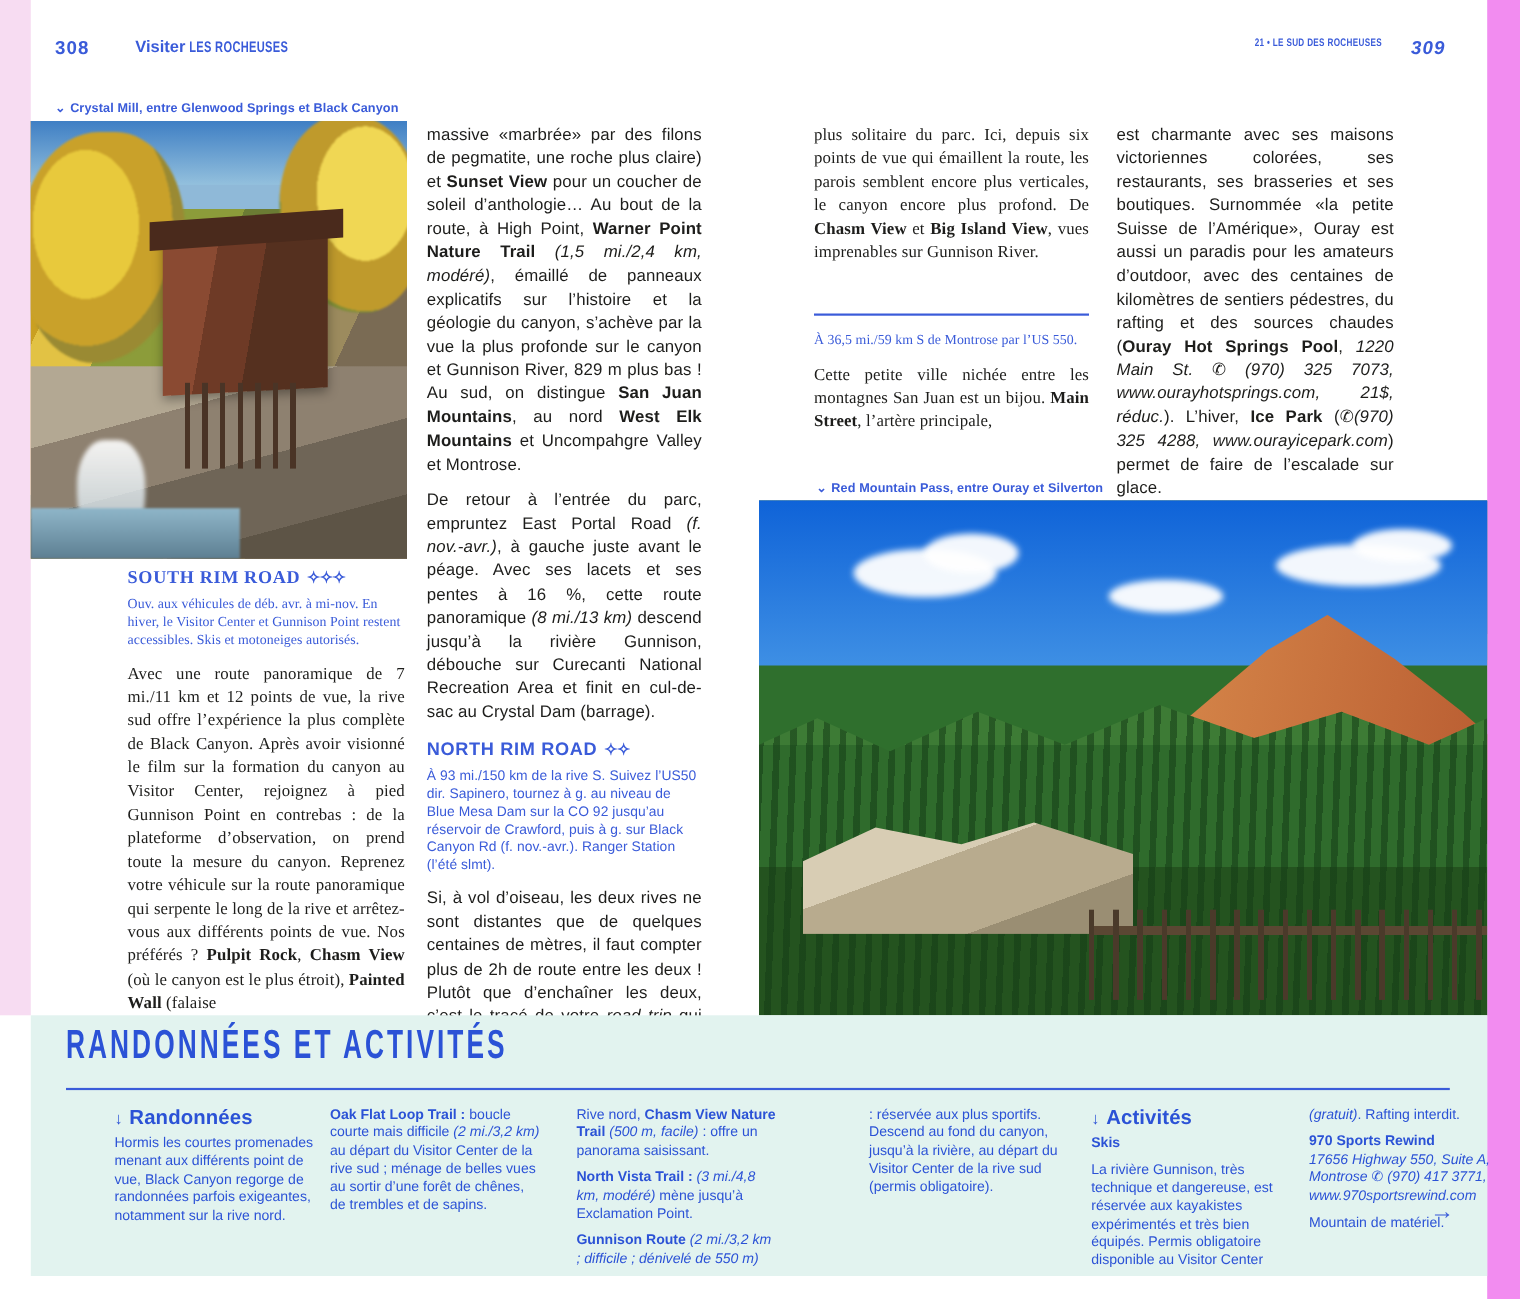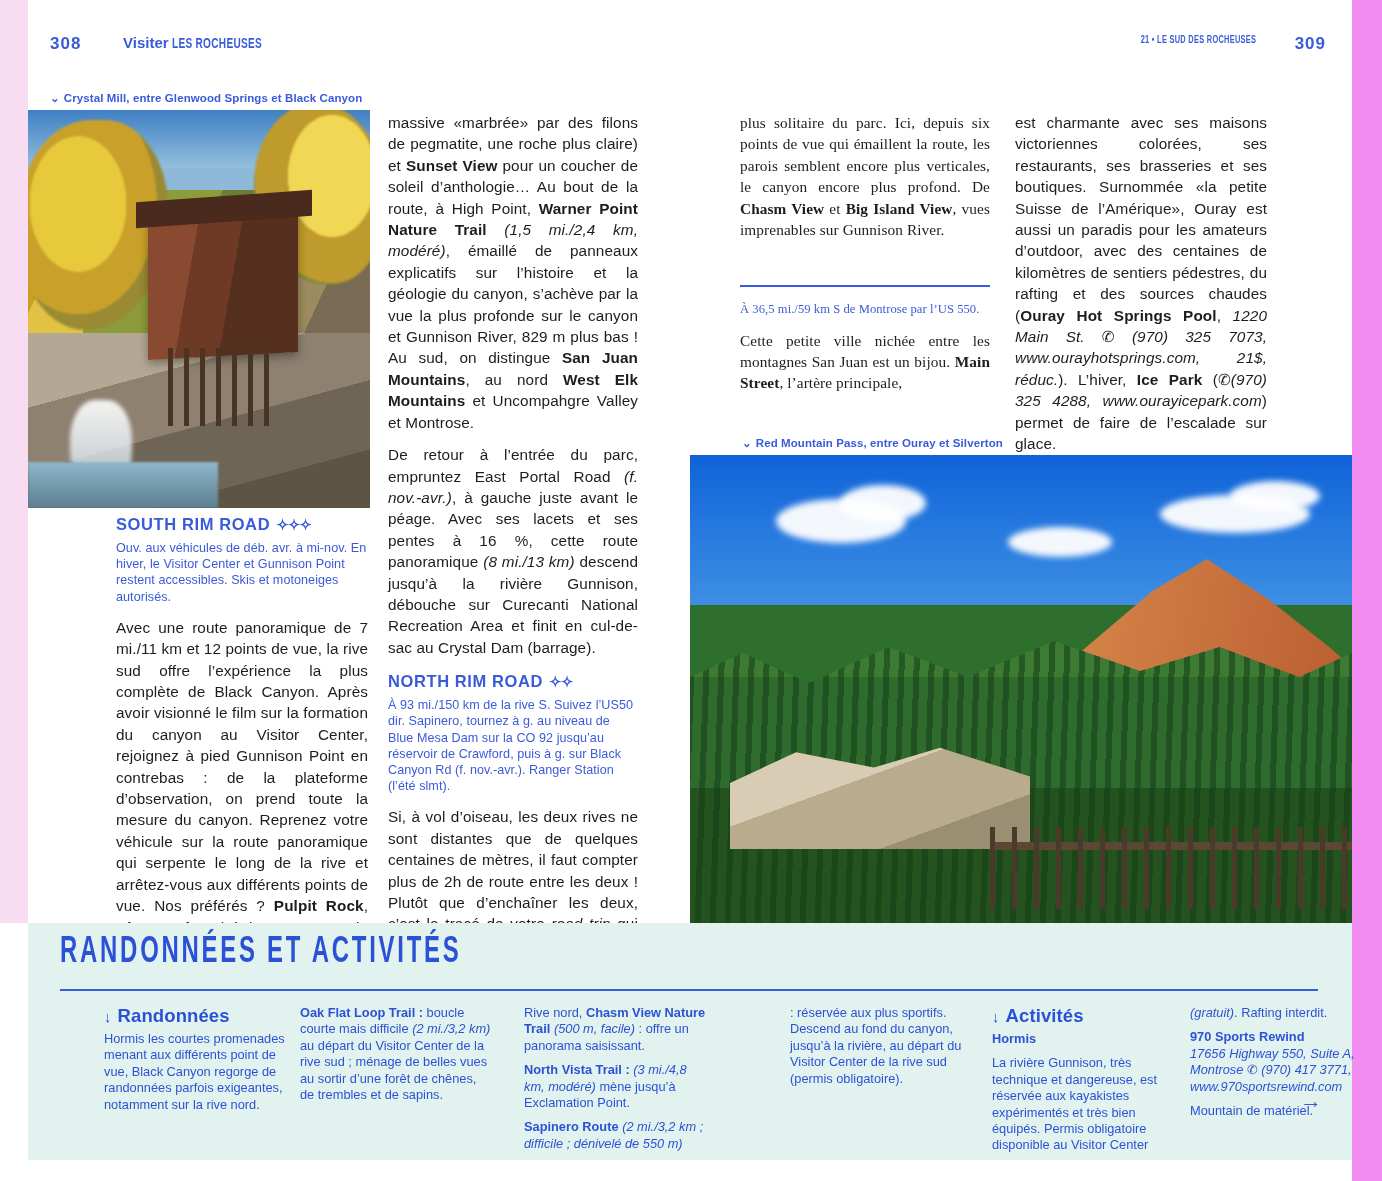--- a/index.html
+++ b/index.html
@@ -20,21 +20,21 @@
   
   .rh { position:absolute; top:34px; color:#3a5bd9; }
   .rh-folio { font-weight:bold; font-size:17px; letter-spacing:1px; }
   .rh-l-folio { left:22px; }
   .rh-l-text  { left:95px; font-size:14px; }
   .rh-l-text .b { font-weight:bold; font-size:15px; }
   .rh-l-text .cond { font-weight:bold; font-size:14px; letter-spacing:.4px;
                      display:inline-block; transform:scaleX(.72); transform-origin:left center; }
   .rh-r-text { right:96px; font-size:10px; font-weight:bold; }
   .rh-r-text .cond { display:inline-block; transform:scaleX(.74); transform-origin:right center; letter-spacing:.4px;}
-  .rh-r-folio { right:26px; }
+  .rh-r-folio { right:38px;font-style:italic; }
 
   
   .caption { position:absolute; color:#3a5bd9; font-size:11.5px; font-weight:bold; letter-spacing:.1px; white-space:nowrap; }
   .caption .chev { font-weight:bold; margin-right:4px; }
 
   
   .photo { position:absolute; overflow:hidden; }
 
   
   #photo-crystal-mill { left:0px; top:110px; width:342px; height:398px;
@@ -92,21 +92,21 @@
   #photo-red-mountain .scree { position:absolute; left:40px; bottom:74px; width:300px; height:110px;
      background:linear-gradient(160deg,#d8cdb4 0 40%,#b8ab8e 40% 75%,#9a8e73 75% 100%);
      clip-path:polygon(0 40%, 22% 12%, 48% 26%, 70% 8%, 100% 34%, 100% 100%, 0 100%); filter:blur(.4px); }
   #photo-red-mountain .trestle { position:absolute; left:300px; bottom:14px; width:362px; height:82px;
      background:
        repeating-linear-gradient(90deg,#4a3a2a 0 5px, rgba(0,0,0,0) 5px 22px),
        linear-gradient(to bottom, rgba(0,0,0,0) 0 18%, #5b4733 18% 28%, rgba(0,0,0,0) 28%); }
 
   
   .col { position:absolute; width:248px; }
-  #col-1 { left:88px;  top:515px; width:252px; }
+  #col-1 { left:88px;  top:515px; width:252px;font-family:Liberation Serif, serif; }
   #col-2 { left:360px; top:112px; width:250px; }
   #col-3 { left:712px; top:112px; width:250px;font-family:Liberation Serif, serif; }
   #col-4 { left:987px; top:112px; width:252px; }
 
   p.body { margin:0 0 11px 0; font-size:15.3px; line-height:21.4px; color:#1d1d1b; text-align:justify;
            letter-spacing:.1px; }
   p.body:last-child { margin-bottom:0; }
   p.body b { font-weight:bold; }
   p.body i { font-style:italic; }
 
@@ -234,30 +234,30 @@
     <p>Hormis les courtes promenades menant aux différents point de vue, Black Canyon regorge de randonnées parfois exigeantes, notamment sur la rive nord.</p>
   </div>
 
   <div class="pcol" id="pcol-2">
     <p><b>Oak Flat Loop Trail :</b><span> boucle courte mais difficile </span><i>(2 mi./3,2 km)</i><span> au départ du Visitor Center de la rive sud ; ménage de belles vues au sortir d’une forêt de chênes, de trembles et de sapins.</span></p>
   </div>
 
   <div class="pcol" id="pcol-3">
     <p><span>Rive nord, </span><b>Chasm View Nature Trail</b><i> (500 m, facile)</i><span> : offre un panorama saisissant.</span></p>
     <p><b>North Vista Trail :</b><i> (3 mi./4,8 km, modéré)</i><span> mène jusqu’à Exclamation Point.</span></p>
-    <p><b>Sapinero Route</b><i> (2 mi./3,2 km ; difficile ; dénivelé de 550 m)</i></p>
+    <p><b>Gunnison Route</b><i> (2 mi./3,2 km ; difficile ; dénivelé de 550 m)</i></p>
   </div>
 
   <div class="pcol" id="pcol-4">
     <p> : réservée aux plus sportifs. Descend au fond du canyon, jusqu’à la rivière, au départ du Visitor Center de la rive sud (permis obligatoire).</p>
   </div>
 
   <div class="pcol" id="pcol-5">
     <h4 class="sub"><span class="arr">↓</span><span>Activités</span></h4>
-    <p><b>Hormis</b></p>
+    <p><b>Skis</b></p>
     <p>La rivière Gunnison, très technique et dangereuse, est réservée aux kayakistes expérimentés et très bien équipés. Permis obligatoire disponible au Visitor Center </p>
   </div>
 
   <div class="pcol" id="pcol-6">
     <p><i>(gratuit)</i><span>. Rafting interdit.</span></p>
     <p><b>970 Sports Rewind</b><br><i>17656 Highway 550, Suite A, Montrose </i><span class="tel">✆</span><i> (970) 417 3771, www.970sportsrewind.com</i></p>
     <p>Mountain de matériel.</p>
   </div>
 
   <div id="next-arrow">→</div>

